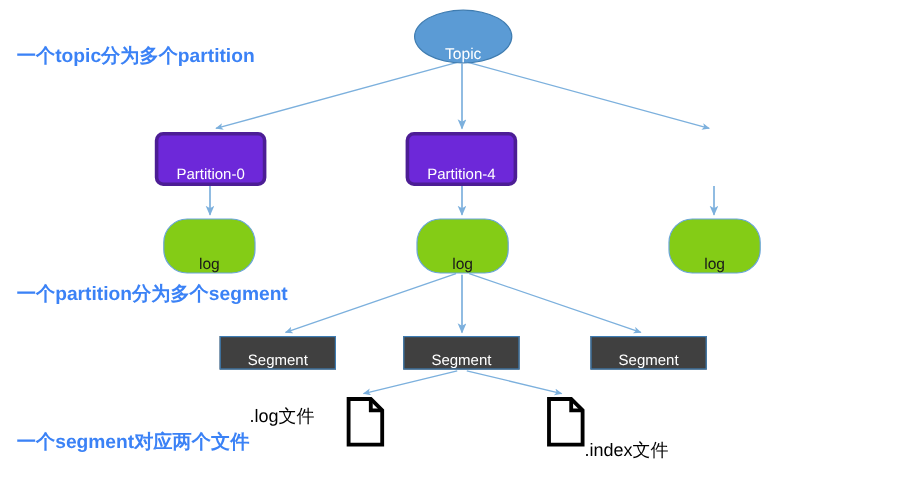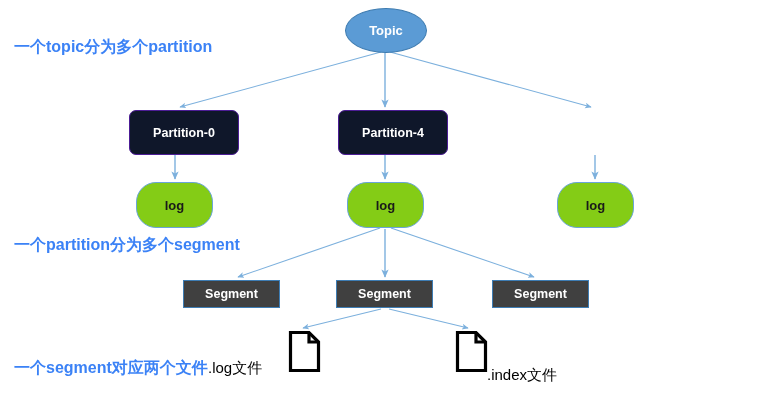--- a/index.html
+++ b/index.html
@@ -22,46 +22,45 @@
     left: 0;
     top: 0;
     width: 757px;
     height: 405px;
     pointer-events: none;
   }
   .node {
     position: absolute;
     box-sizing: border-box;
     display: flex;
-    align-items: center;
+    align-items: flex-end;
     justify-content: center;
     text-align: center;
     white-space: nowrap;
-    font-weight: bold;
   }
   
   .topic {
     left: 345px;
     top: 8px;
     width: 82px;
     height: 45px;
     border-radius: 50%;
     background: #5b9bd5;
     border: 1px solid #3f7cb0;
     color: #ffffff;
     font-size: 13px;
   }
   
   .partition {
     top: 110px;
-    width: 110px;
+    width: 93px;
     height: 45px;
     border-radius: 7px;
-    background: #0f172a;
-    border: 1px solid #4c1d95;
+    background: #6d28d9;
+    border: 3px solid #4c1d95;
     color: #ffffff;
     font-size: 12.5px;
   }
   .p0 { left: 129px; }
   .p1 { left: 338px; }
   .p2 { left: 548px; }
   
   .logbox {
     top: 182px;
     width: 77px;
@@ -97,21 +96,21 @@
   }
   .f-log { left: 288px; top: 330px; }
   .f-index { left: 455px; top: 330px; }
   
   .label {
     position: absolute;
     white-space: nowrap;
     color: #000000;
     font-size: 15px;
   }
-  .lbl-log { left: 208px; top: 338px; margin-top: 21px; }
+  .lbl-log { left: 208px; top: 338px; }
   .lbl-index { left: 487px; top: 338px; margin-top: 28px; }
   
   .annot {
     position: absolute;
     white-space: nowrap;
     color: #3b82f6;
     font-size: 16px;
     font-weight: bold;
   }
   .an1 { left: 14px; top: 37px; }

